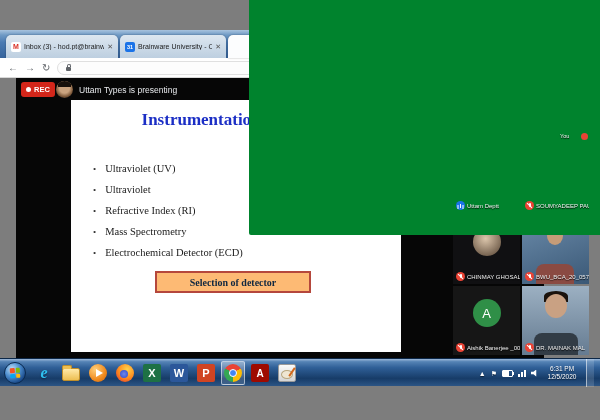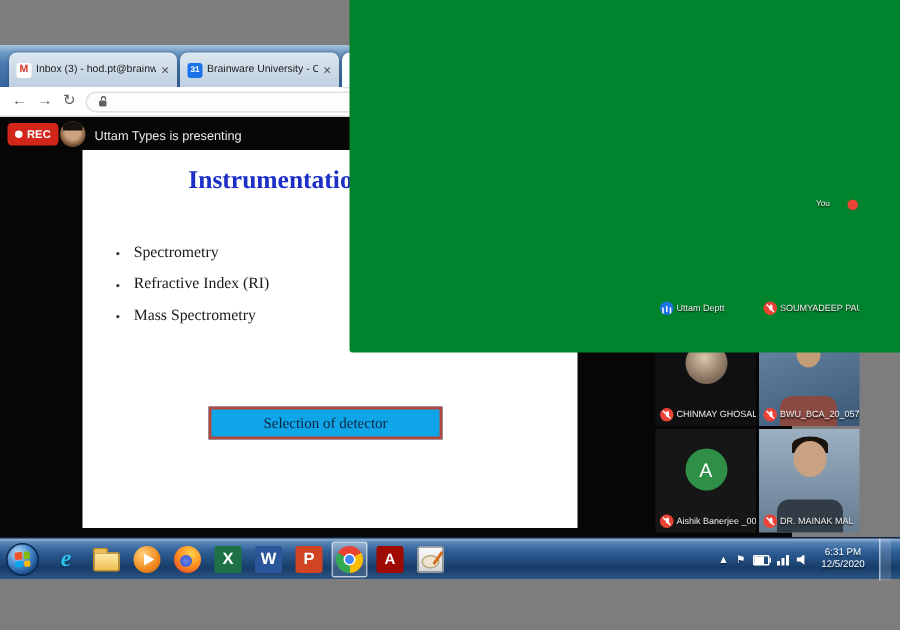--- a/index.html
+++ b/index.html
@@ -42,21 +42,21 @@
   .lock{width:5px;height:4px;background:#5f6368;border-radius:1px;position:relative;margin-top:2px;flex:none}
   .lock::before{content:"";position:absolute;left:.5px;top:-3px;width:2.5px;height:2.5px;border:1px solid #5f6368;border-bottom:none;border-radius:2px 2px 0 0}
   .url{font-size:7.5px;color:#3c4043;white-space:nowrap}
   .ext{width:11px;height:8px;background:#8a8f94;border-radius:2px;position:relative}
   .ext::after{content:"";position:absolute;left:3px;top:2px;width:4px;height:4px;border-radius:50%;background:#d8dade}
   .star{font-size:9px}
   .profile{width:13px;height:13px;border-radius:50%;background:radial-gradient(circle at 35% 30%,#7986cb,#3949ab);flex:none}
   .menu{font-size:9px;letter-spacing:0}
 
   
-  .meet{position:absolute;left:0;top:48px;width:528px;height:280px;background:#060606}
+  .meet{position:absolute;left:16px;top:48px;width:528px;height:280px;background:#060606}
   .rec-pill{position:absolute;left:5px;top:4px;height:15px;background:#d3261a;border-radius:3px;
     display:flex;align-items:center;gap:3px;padding:0 5px;color:#fff;font-size:7.5px;font-weight:bold}
   .rec-dot{width:5px;height:5px;border-radius:50%;background:#fff}
   .presenter-avatar{position:absolute;left:40px;top:3px;width:17px;height:17px;border-radius:50%;overflow:hidden;
     background:radial-gradient(circle at 50% 42%,#caa37f 38%,#7a5637 66%,#2a2125 90%)}
   .presenter-avatar::before{content:"";position:absolute;left:2px;top:0;width:13px;height:6px;border-radius:50% 50% 0 0;background:#17100b}
   .presenting{position:absolute;left:63px;top:7px;font-size:8.5px;color:#e8eaed}
   .masum-pill{position:absolute;left:325px;top:2px;width:113px;height:20px;background:#2f3033;border-radius:10px;
     display:flex;align-items:center;gap:4px;padding:0 3px;box-sizing:border-box}
   .masum-avatar{width:14px;height:14px;border-radius:50%;background:radial-gradient(circle at 45% 35%,#d9b88a,#8a6a4a);flex:none}
@@ -73,22 +73,22 @@
   .chat .dot{position:absolute;right:-2px;top:-2px;width:4px;height:4px;border-radius:50%;background:#34a853}
   .time{font-size:8px;color:#3c4043;white-space:nowrap}
 
   
   .slide{position:absolute;left:55px;top:22px;width:330px;height:252px;background:#fff;font-family:"Liberation Serif",serif}
   .slide-title{margin:0;padding-top:10px;text-align:center;font-size:17px;font-weight:bold;color:#1b2ec5}
   .slide-heading{position:absolute;left:15px;top:40px;font-size:12px;font-weight:bold;color:#111}
   .bullets{position:absolute;left:22px;top:58px}
   .bullet{font-size:10.5px;color:#1a1a1a;height:21px;display:flex;align-items:center}
   .bullet::before{content:"•";margin-right:9px;font-size:9px;color:#333}
-  .callout{position:absolute;left:84px;top:171px;width:152px;height:18px;background:#0ea5e9;border:2px solid #b5473c;
-    display:flex;align-items:center;justify-content:center;font-size:10px;font-weight:normal;color:#0f2740}
+  .callout{position:absolute;left:84px;top:171px;width:152px;height:18px;background:#fdba74;border:2px solid #b5473c;
+    display:flex;align-items:center;justify-content:center;font-size:10px;font-weight:bold;color:#0f2740}
 
   
   .tile{position:absolute;background:#141414;overflow:hidden}
   .namebar{position:absolute;left:3px;bottom:3px;display:flex;align-items:center;gap:2px;z-index:3}
   .tname{font-size:6px;color:#f1f1f1;white-space:nowrap;text-shadow:0 1px 1px #000}
   .mic-off{width:9px;height:9px;border-radius:50%;background:#ea4335;position:relative;flex:none}
   .mic-off::before{content:"";position:absolute;left:3.5px;top:2px;width:2px;height:4px;background:#fff;border-radius:1px}
   .mic-off::after{content:"";position:absolute;left:1px;top:4px;width:7px;height:1px;background:#fff;transform:rotate(45deg)}
   .snd{width:9px;height:9px;border-radius:50%;background:#1a73e8;position:relative;flex:none}
   .snd::before{content:"";position:absolute;left:3.8px;top:2.5px;width:1.5px;height:4px;background:#fff;
@@ -244,23 +244,25 @@
         <span class="chat">
             <span class="dot"></span>
           </span>
         <span class="sep"></span>
         <span class="time">6:31 PM</span>
       </div>
 
       <div class="slide">
         <div class="slide-title">Instrumentation of HPLC</div>
         <div class="bullets">
-          <div class="bullet">Spectrometry</div>
+          <div class="bullet">Ultraviolet (UV)</div>
+          <div class="bullet">Ultraviolet</div>
           <div class="bullet">Refractive Index (RI)</div>
           <div class="bullet">Mass Spectrometry</div>
+          <div class="bullet">Electrochemical Detector (ECD)</div>
         </div>
         <div class="callout">Selection of detector</div>
       </div>
 
       <div class="tile t-you">
         <div class="hair"></div>
         <div class="head"></div>
         <div class="torso"></div>
         <div class="namebar">
             <span class="tname">You</span>

